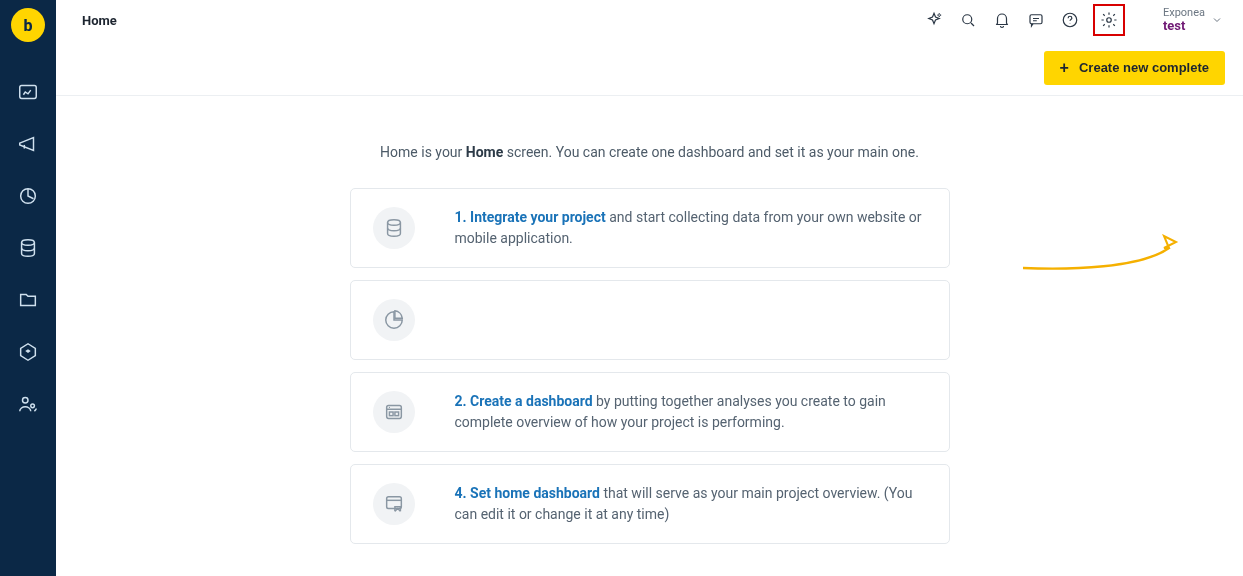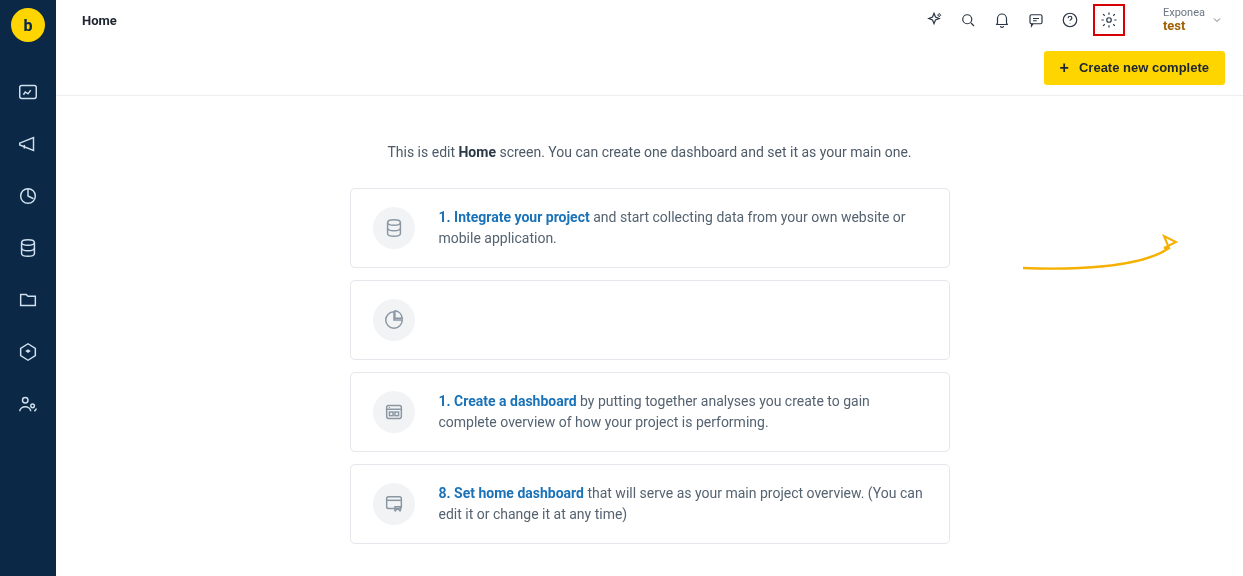--- a/index.html
+++ b/index.html
@@ -78,21 +78,21 @@
       margin-left: 26px;
       cursor: pointer;
       text-align: left;
       line-height: 1.1;
       display: flex;
       align-items: center;
       gap: 6px;
     }
     .project-selector .labels { display: flex; flex-direction: column; }
     .project-selector .org { font-size: 11px; color: #6b7682; }
-    .project-selector .proj { font-size: 13px; font-weight: 700; color: #a16207; }
+    .project-selector .proj { font-size: 13px; font-weight: 700; color: #701a75; }
     .project-selector svg { width: 12px; height: 12px; stroke: #6b7682; fill: none; stroke-width: 2; }
     .actionbar {
       position: absolute;
       left: 56px; right: 0; top: 40px; height: 56px;
       border-bottom: 1px solid #eceff2;
       display: flex;
       align-items: center;
       justify-content: flex-end;
       padding-right: 18px;
     }
@@ -127,21 +127,21 @@
       display: flex;
       flex-direction: column;
       gap: 12px;
     }
     .card {
       border: 1px solid #e4e8ec;
       border-radius: 5px;
       padding: 18px 22px;
       display: flex;
       align-items: center;
-      gap: 24px;
+      gap: 40px;
     }
     .card-icon {
       width: 42px; height: 42px; min-width: 42px;
       border-radius: 50%;
       background: #f1f3f5;
       display: flex; align-items: center; justify-content: center;
     }
     .card-icon svg { width: 22px; height: 22px; stroke: #8a97a3; fill: none; stroke-width: 1.6; }
     .card-text {
       font-size: 14px;
@@ -267,21 +267,21 @@
 
 <div class="actionbar">
   <button class="create-btn">
     <span class="plus">+</span>
     <span>Create new complete</span>
   </button>
 </div>
 
 <div class="content">
   <div class="intro">
-    <span>This is edit </span><span class="bold">Home</span><span> screen. You can create one dashboard and set it as your main one.</span>
+    <span>Home is your </span><span class="bold">Home</span><span> screen. You can create one dashboard and set it as your main one.</span>
   </div>
   <div class="cards">
 
     <div class="card">
       <div class="card-icon">
         <svg viewBox="0 0 24 24">
             <ellipse cx="12" cy="6" rx="7" ry="3"></ellipse>
             <path d="M5 6v12c0 1.7 3.1 3 7 3s7-1.3 7-3V6"></path>
             <path d="M5 12c0 1.7 3.1 3 7 3s7-1.3 7-3"></path>
           </svg>
@@ -304,35 +304,35 @@
       <div class="card-icon">
         <svg viewBox="0 0 24 24">
             <rect x="4" y="5" width="16" height="14" rx="2"></rect>
             <path d="M4 9h16"></path>
             <circle cx="7" cy="7" r="0.7" fill="#8a97a3" stroke="none"></circle>
             <rect x="7" y="12" width="4" height="4"></rect>
             <rect x="13" y="12" width="4" height="4"></rect>
           </svg>
       </div>
       <div class="card-text">
-        <span class="link">1. Create a dashboard</span><span> by putting together analyses you create to gain complete overview of how your project is performing.</span>
+        <span class="link">2. Create a dashboard</span><span> by putting together analyses you create to gain complete overview of how your project is performing.</span>
       </div>
     </div>
 
     <div class="card">
       <div class="card-icon">
         <svg viewBox="0 0 24 24">
             <rect x="4" y="4" width="16" height="13" rx="2"></rect>
             <path d="M4 8h16"></path>
             <path d="M13 20l3-3 3 3"></path>
             <path d="M13 20v-5h6v5"></path>
           </svg>
       </div>
       <div class="card-text">
-        <span class="link">8. Set home dashboard</span><span> that will serve as your main project overview. (You can edit it or change it at any time)</span>
+        <span class="link">4. Set home dashboard</span><span> that will serve as your main project overview. (You can edit it or change it at any time)</span>
       </div>
     </div>
   </div>
 
   <svg class="arrow" viewBox="0 0 160 40">
     <path d="M2 34 C 50 36, 120 34, 148 14" stroke="#f5b000" stroke-width="2.4" fill="none"></path>
     <path d="M148 14 l-5 -12 l12 6 l-12 6 z" stroke="#f5b000" stroke-width="2" fill="none"></path>
   </svg>
 </div>
 

